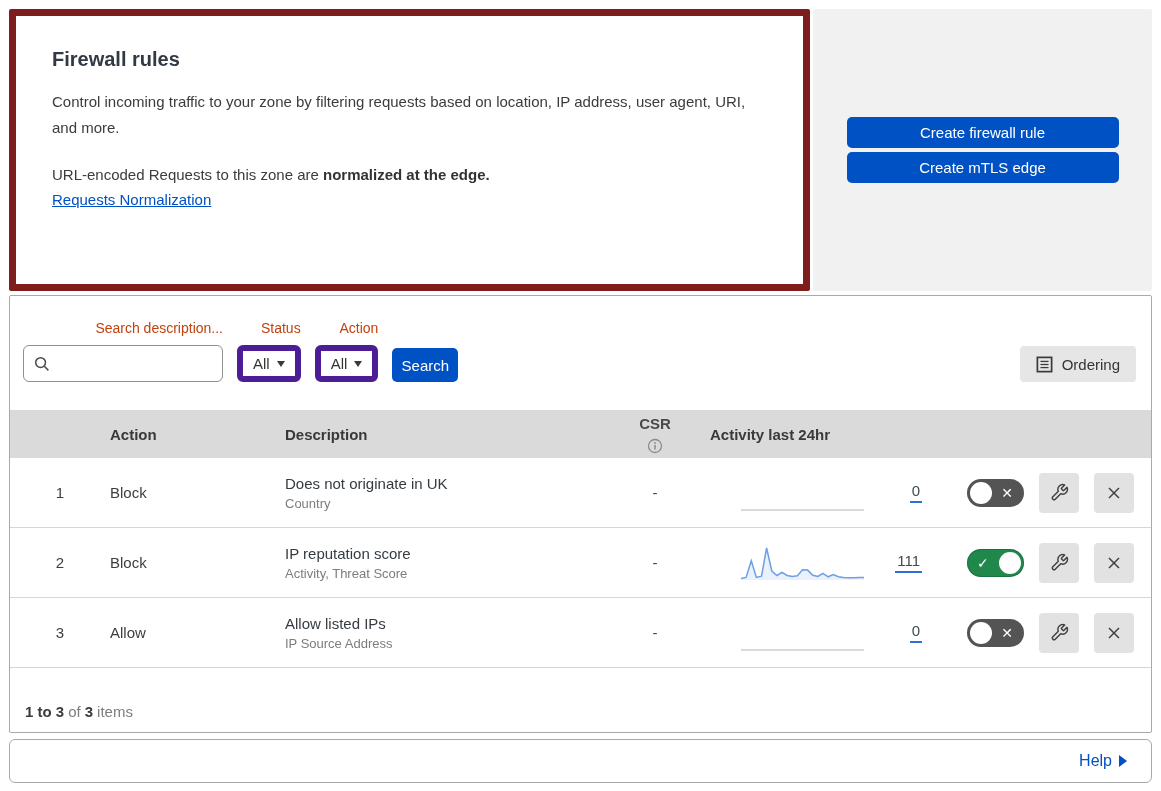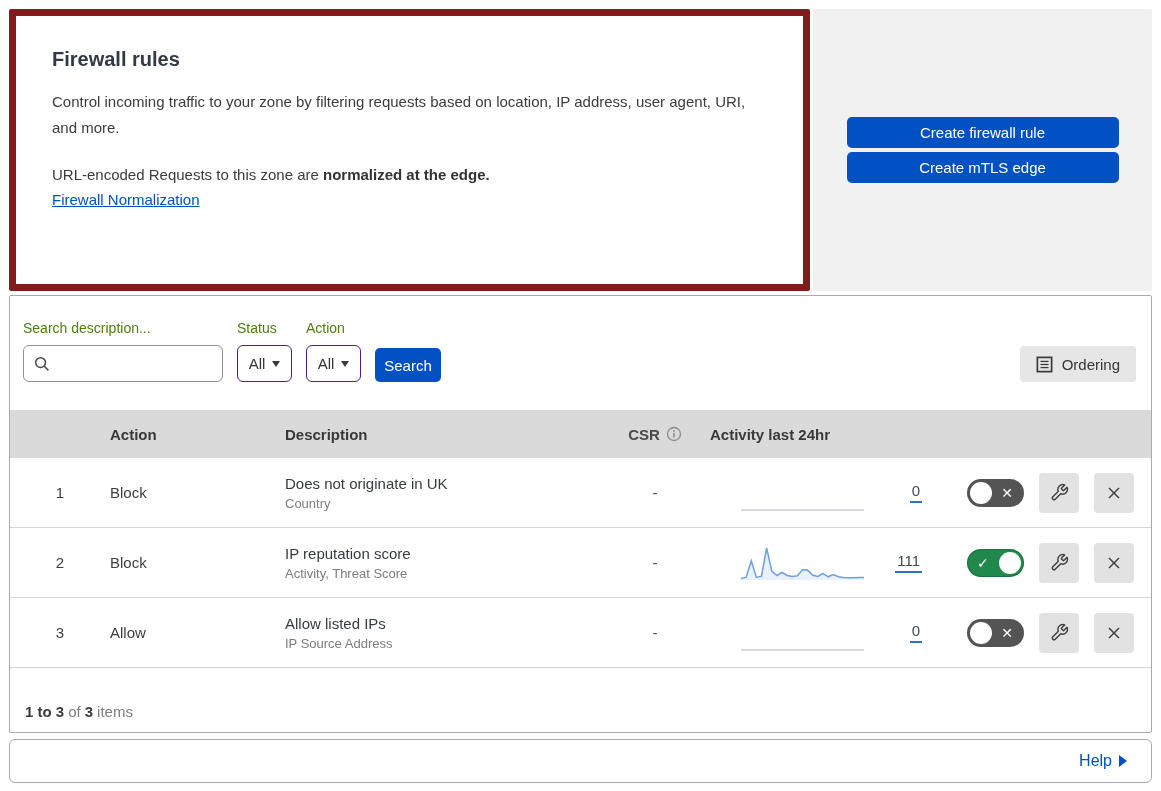--- a/index.html
+++ b/index.html
@@ -28,43 +28,43 @@
     font-size: 15px; font-family: inherit; cursor: pointer;
   }
   .side-panel .btn-primary { width: 272px; height: 31px; }
 
   
   .main-card { border: 1px solid #a9a9a9; border-radius: 2px; background: #fff; height: 438px; margin-bottom: 6px; display: flex; flex-direction: column; }
 
   .filter-bar { display: flex; align-items: flex-end; justify-content: space-between; padding: 24px 15px 28px 13px; }
   .filter-left { display: flex; align-items: flex-end; gap: 14px; }
   .filter-group { display: flex; flex-direction: column; gap: 9px; }
-  .filter-label { font-size: 14px; color: #4d7c0f; }
+  .filter-label { font-size: 14px; color: #c2410c; text-align: right; }
   .search-box {
     width: 200px; height: 37px; border: 1px solid #8f8f8f; border-radius: 6px;
     display: flex; align-items: center; padding: 0 8px 0 10px; background: #fff;
   }
   .search-box input { border: none; outline: none; flex: 1; font-size: 14px; font-family: inherit; margin-left: 8px; min-width: 0; }
   .dropdown {
-    height: 37px; min-width: 55px; border: 1px solid #4c1d95; border-radius: 6px; background: #fff;
+    height: 37px; min-width: 55px; border: 6px solid #4c1d95; border-radius: 6px; background: #fff;
     display: flex; align-items: center; justify-content: center; gap: 7px; padding: 0 10px;
     font-size: 15px; color: #333; cursor: pointer;
   }
   .caret-down { width: 0; height: 0; border-left: 4.5px solid transparent; border-right: 4.5px solid transparent; border-top: 6px solid #3a3a3a; }
   .btn-search { width: 66px; height: 34px; }
   .btn-ordering {
     height: 36px; padding: 8px 16px; background: #e6e6e6; border: none; border-radius: 4px;
     display: flex; align-items: center; gap: 9px; font-size: 15px; color: #363636; font-family: inherit; cursor: pointer;
   }
 
   
   .rules-table { flex: 1; display: flex; flex-direction: column; }
   .t-row { display: grid; grid-template-columns: 100px 175px 315px 110px 230px 1fr; align-items: center; }
   .t-head { background: #dadada; height: 48px; font-weight: 600; font-size: 15px; color: #393939; }
-  .t-head .c-csr { display: flex; align-items: center; justify-content: center; gap: 6px; }
+  .t-head .c-csr { display: flex; align-items: center; justify-content: center; gap: 6px; flex-direction: column; }
   .rule-row { height: 70px; border-bottom: 1px solid #d6d6d6; font-size: 15px; }
   .c-priority { text-align: center; color: #3d3d3d; }
   .c-action { color: #3d3d3d; }
   .c-desc .desc-title { color: #353b41; margin-bottom: 4px; }
   .c-desc .desc-sub { color: #7d7d7d; font-size: 13px; }
   .c-csr { text-align: center; color: #4a4a4a; }
   .c-activity { display: flex; align-items: center; }
   .sparkline { margin-left: 30px; flex: 0 0 125px; }
   .activity-count {
     margin-left: auto; margin-right: 18px; font-size: 15px; color: #3f4a54;
@@ -102,21 +102,21 @@
   .tri-right { width: 0; height: 0; border-top: 6px solid transparent; border-bottom: 6px solid transparent; border-left: 8px solid #0051c3; }
 </style>
 </head>
 <body>
 
 <div class="top-row">
   <div class="intro-card">
     <h1 class="intro-title">Firewall rules</h1>
     <p class="intro-desc">Control incoming traffic to your zone by filtering requests based on location, IP address, user agent, URI, and more.</p>
     <p class="intro-norm"><span>URL-encoded Requests to this zone are </span><b>normalized at the edge.</b></p>
-    <a class="link">Firewall Normalization</a>
+    <a class="link">Requests Normalization</a>
   </div>
   <div class="side-panel">
     <button class="btn-primary">Create firewall rule</button>
     <button class="btn-primary">Create mTLS edge</button>
   </div>
 </div>
 
 <div class="main-card">
 
   <div class="filter-bar">

